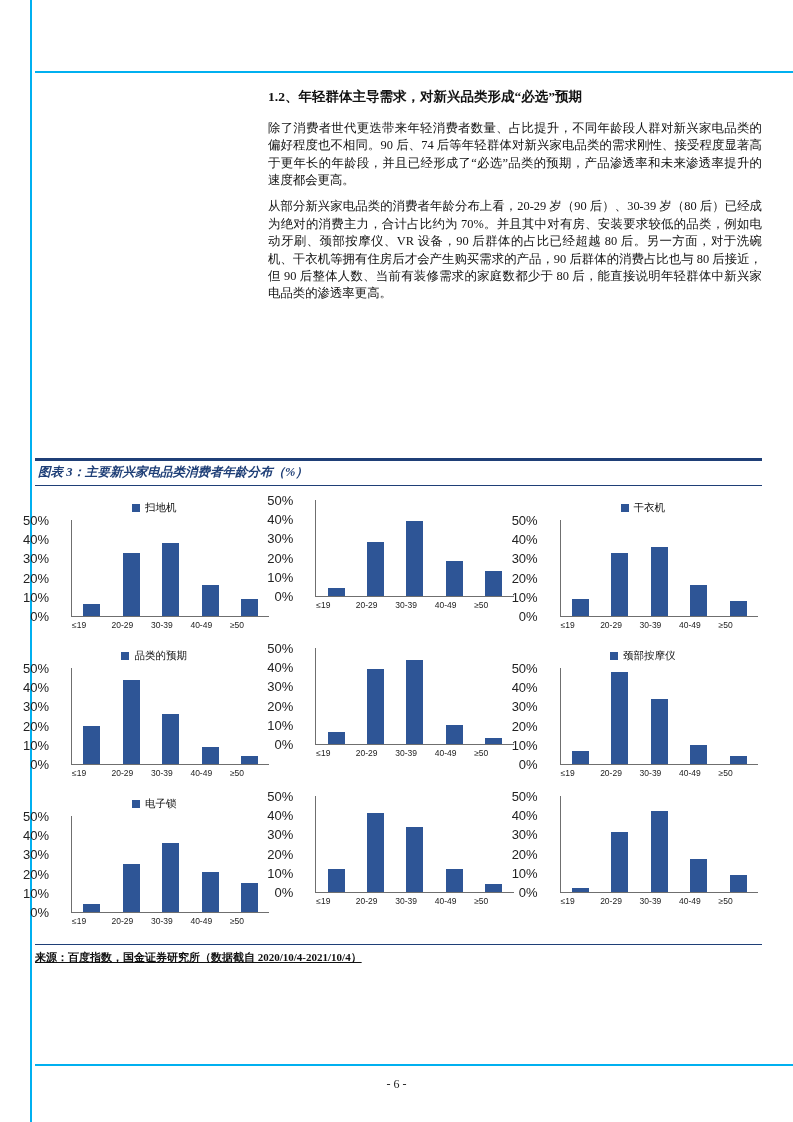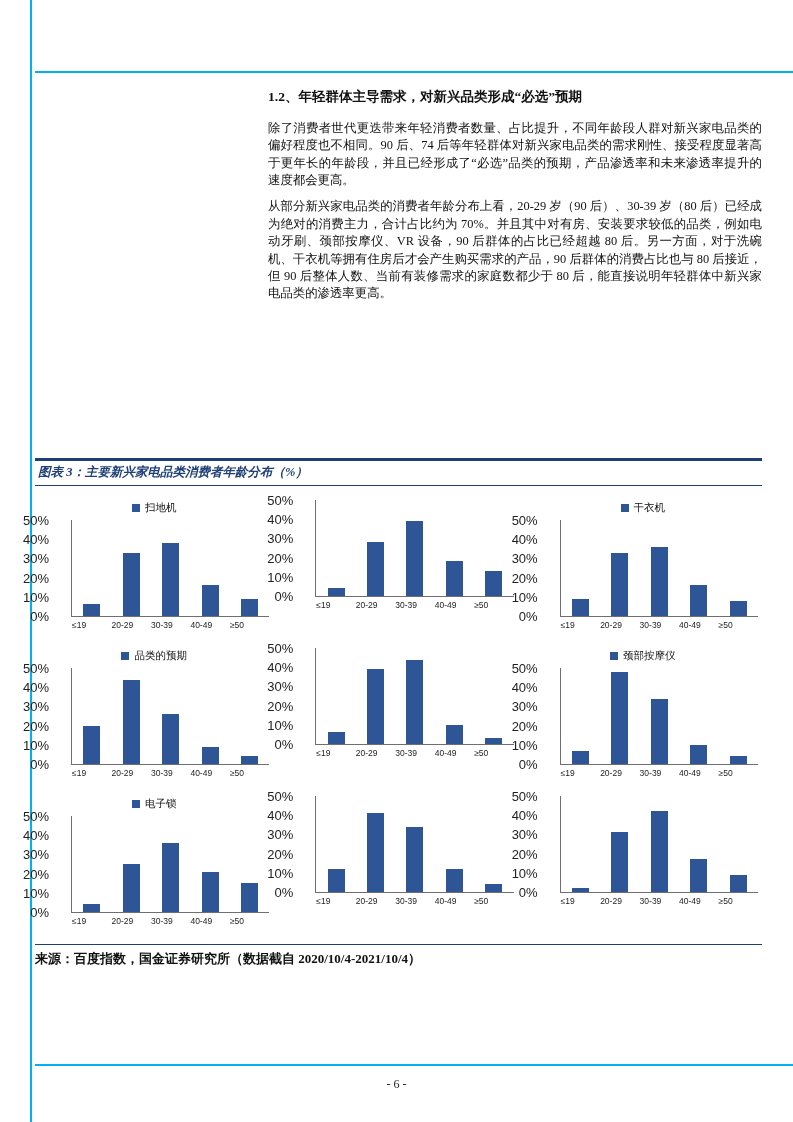--- a/index.html
+++ b/index.html
@@ -41,21 +41,21 @@
     border-left:1px solid #6f6f6f;border-bottom:1px solid #6f6f6f;
     display:flex;align-items:flex-end;justify-content:space-around;
   }
   .bar{width:17px;background:var(--bar,#2e5596);}
   .xlabels{display:flex;margin-left:33px;justify-content:space-around;padding-top:3px;}
   .xlabel{flex:1;text-align:left;font-size:8.5px;color:#222;}
 
   .figure-source{
     border-top:1.5px solid var(--navy,#1f3f77);
     margin-top:8px;padding-top:5px;
-    font-size:13px;font-weight:600;color:#111;
+    font-size:11px;font-weight:600;color:#111;text-decoration:underline;
   }
 </style>
 </head>
 <body>
 
 <div class="page">
 
   <div class="left-rule"></div>
   <div class="top-rule"></div>
 

